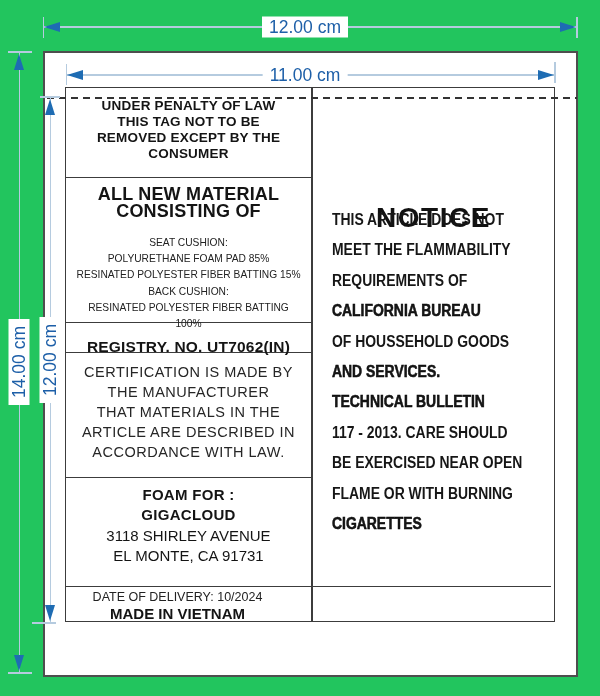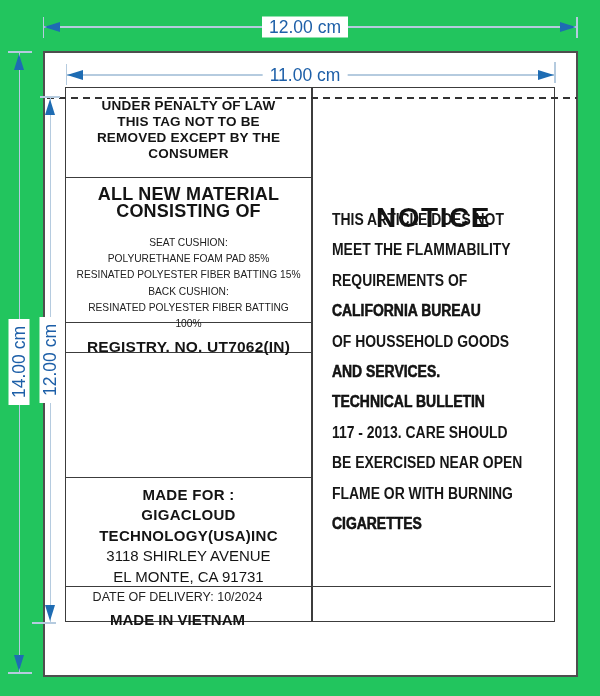--- a/index.html
+++ b/index.html
@@ -39,21 +39,21 @@
   .txt { position:absolute; text-align:center; color:#141414; }
   .penalty { left:66px; top:98px; width:245px; font-weight:bold; font-size:13.5px; line-height:16px; letter-spacing:.2px; }
   .mat-header { left:66px; top:186px; width:245px; font-weight:bold; font-size:18px; line-height:17px; letter-spacing:.2px; }
   .mat-items { left:66px; top:234px; width:245px; font-size:11px; line-height:16.2px; transform:scaleX(.93); color:#222; }
   .registry { left:66px; top:322px; width:245px; font-weight:bold; font-size:15.5px; line-height:30px; letter-spacing:.2px;margin-top:10px; }
   .cert { left:66px; top:362px; width:245px; font-size:14.5px; line-height:20px; letter-spacing:.5px; color:#262626; }
   .madefor { left:66px; top:485px; width:245px; font-size:15px; line-height:20.4px; }
   .madefor .b { font-weight:bold; letter-spacing:.3px; }
   .daterow { left:55px; top:590px; width:245px; }
   .daterow .date-line { font-size:12.5px; line-height:15px; color:#222; }
-  .daterow .origin-line { font-size:15px; line-height:16px; font-weight:bold; margin-top:7px; }
+  .daterow .origin-line { font-size:15px; line-height:16px; font-weight:bold; margin-top:1px; }
   
   .notice-title { position:absolute; left:312px; top:155px; width:243px; text-align:center;
     font-weight:bold; font-size:28px; line-height:34px; letter-spacing:1.5px; color:#111;margin-top:46px; }
   .notice-body { position:absolute; left:332px; top:205px; width:256px;
     font-weight:bold; font-size:16px; line-height:30.4px; transform:scaleX(.87);
     transform-origin:0 0; white-space:nowrap; color:#161616; }
   .notice-body .xbold { -webkit-text-stroke:.5px #000; }
 </style>
 </head>
 <body>
@@ -121,25 +121,31 @@
   <div class="txt mat-items">
     <div>SEAT CUSHION:</div>
     <div>POLYURETHANE FOAM PAD 85%</div>
     <div>RESINATED POLYESTER FIBER BATTING 15%</div>
     <div>BACK CUSHION:</div>
     <div>RESINATED POLYESTER FIBER BATTING 100%</div>
   </div>
 
   <div class="txt registry">REGISTRY. NO. UT7062(IN)</div>
 
+  <div class="txt cert">
+    <div>CERTIFICATION IS MADE BY</div>
+    <div>THE MANUFACTURER</div>
+    <div>THAT MATERIALS IN THE</div>
+    <div>ARTICLE ARE DESCRIBED IN</div>
+    <div>ACCORDANCE WITH LAW.</div>
+  </div>
 
   <div class="txt madefor">
-    <div class="b">MADE FOR :</div>
+    <div class="b">FOAM FOR :</div>
     <div class="b">GIGACLOUD</div>
-    <div class="b">TECHNOLOGY(USA)INC</div>
     <div>3118 SHIRLEY AVENUE</div>
     <div>EL MONTE, CA 91731</div>
   </div>
 
   <div class="txt daterow">
     <div class="date-line">DATE OF DELIVERY: 10/2024</div>
     <div class="origin-line">MADE IN VIETNAM</div>
   </div>
 
   <div class="notice-title">NOTICE</div>

